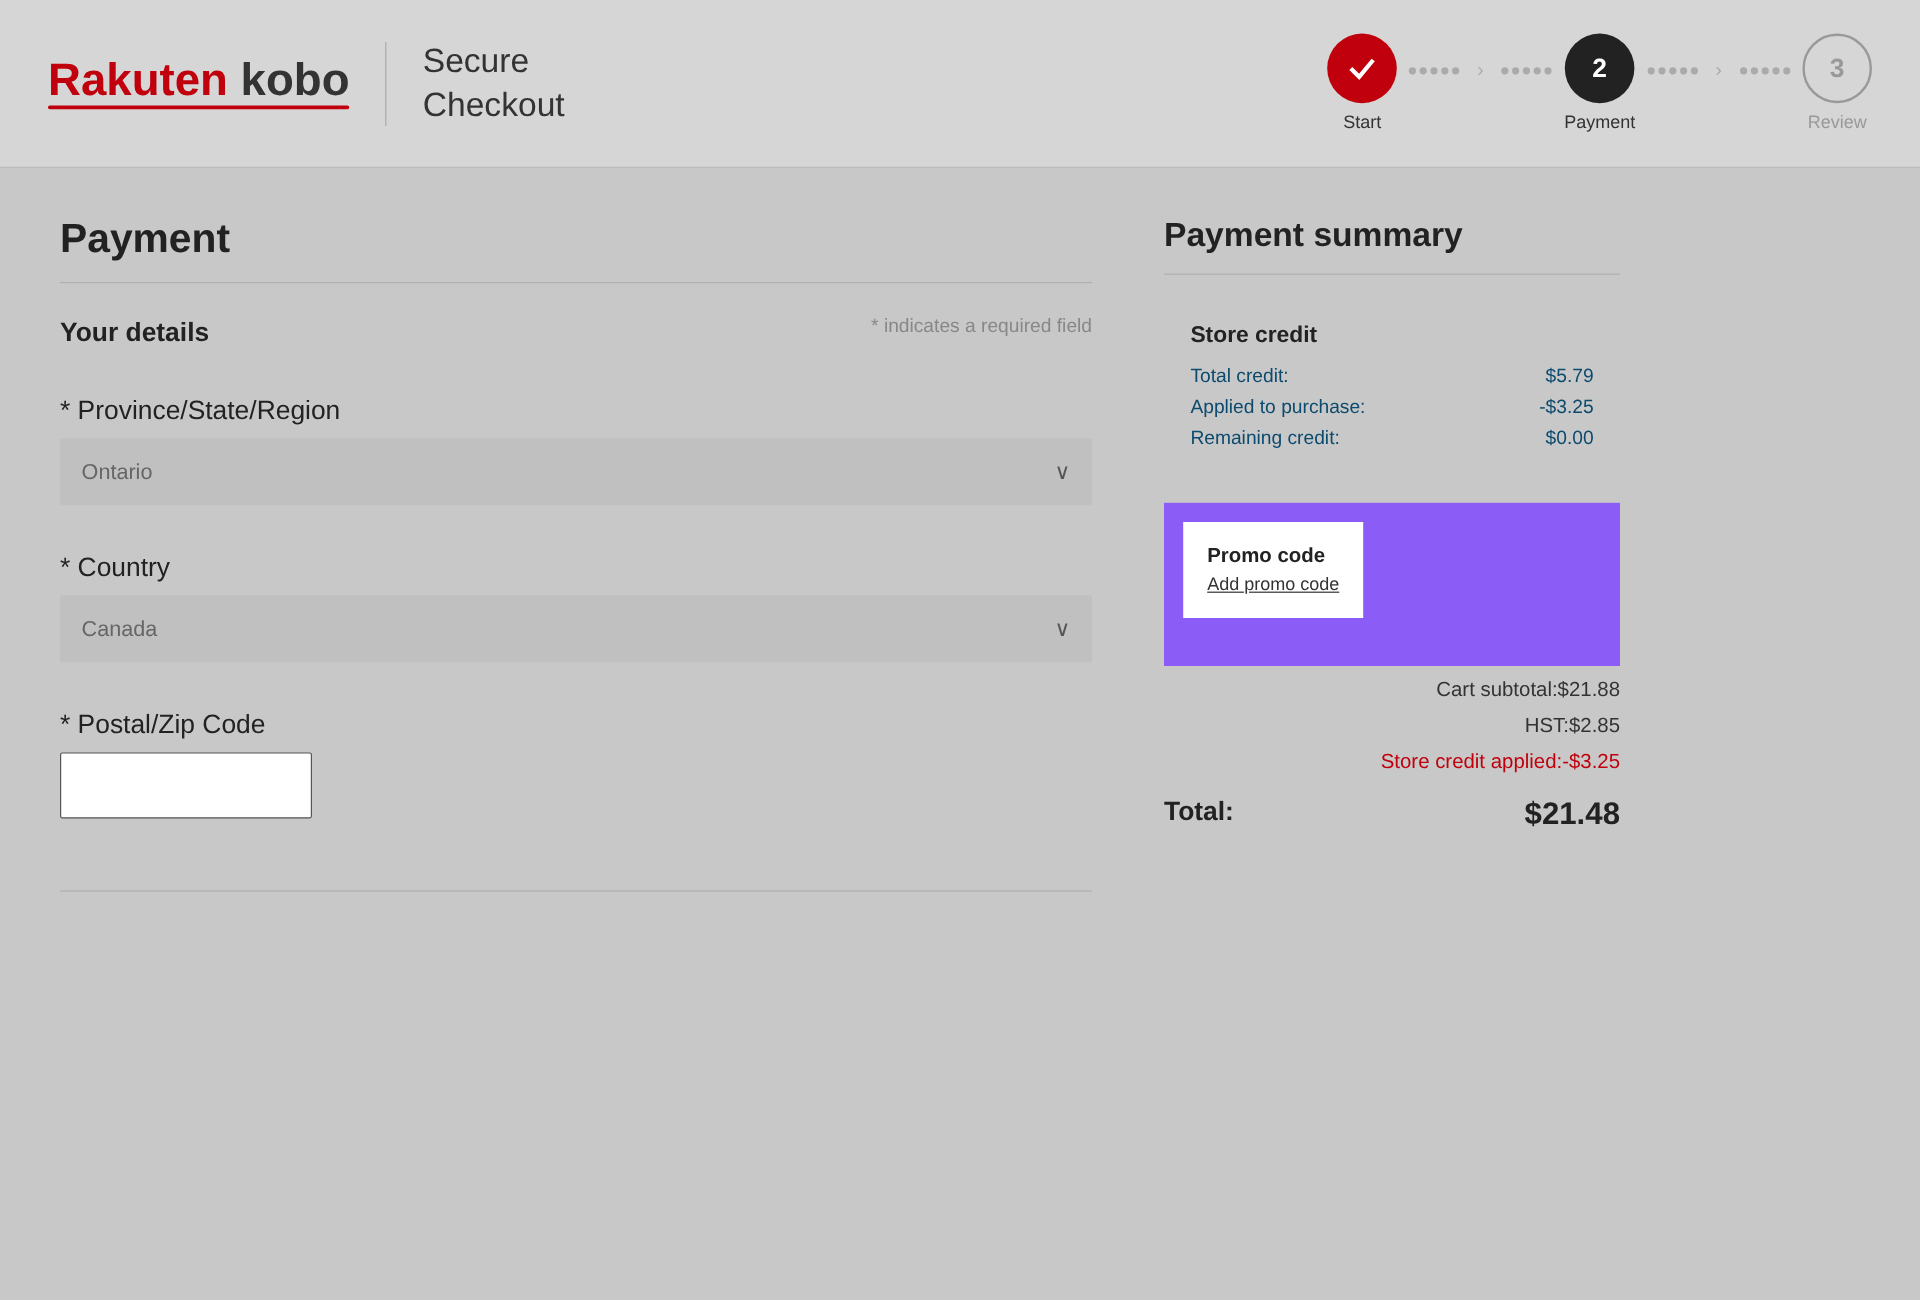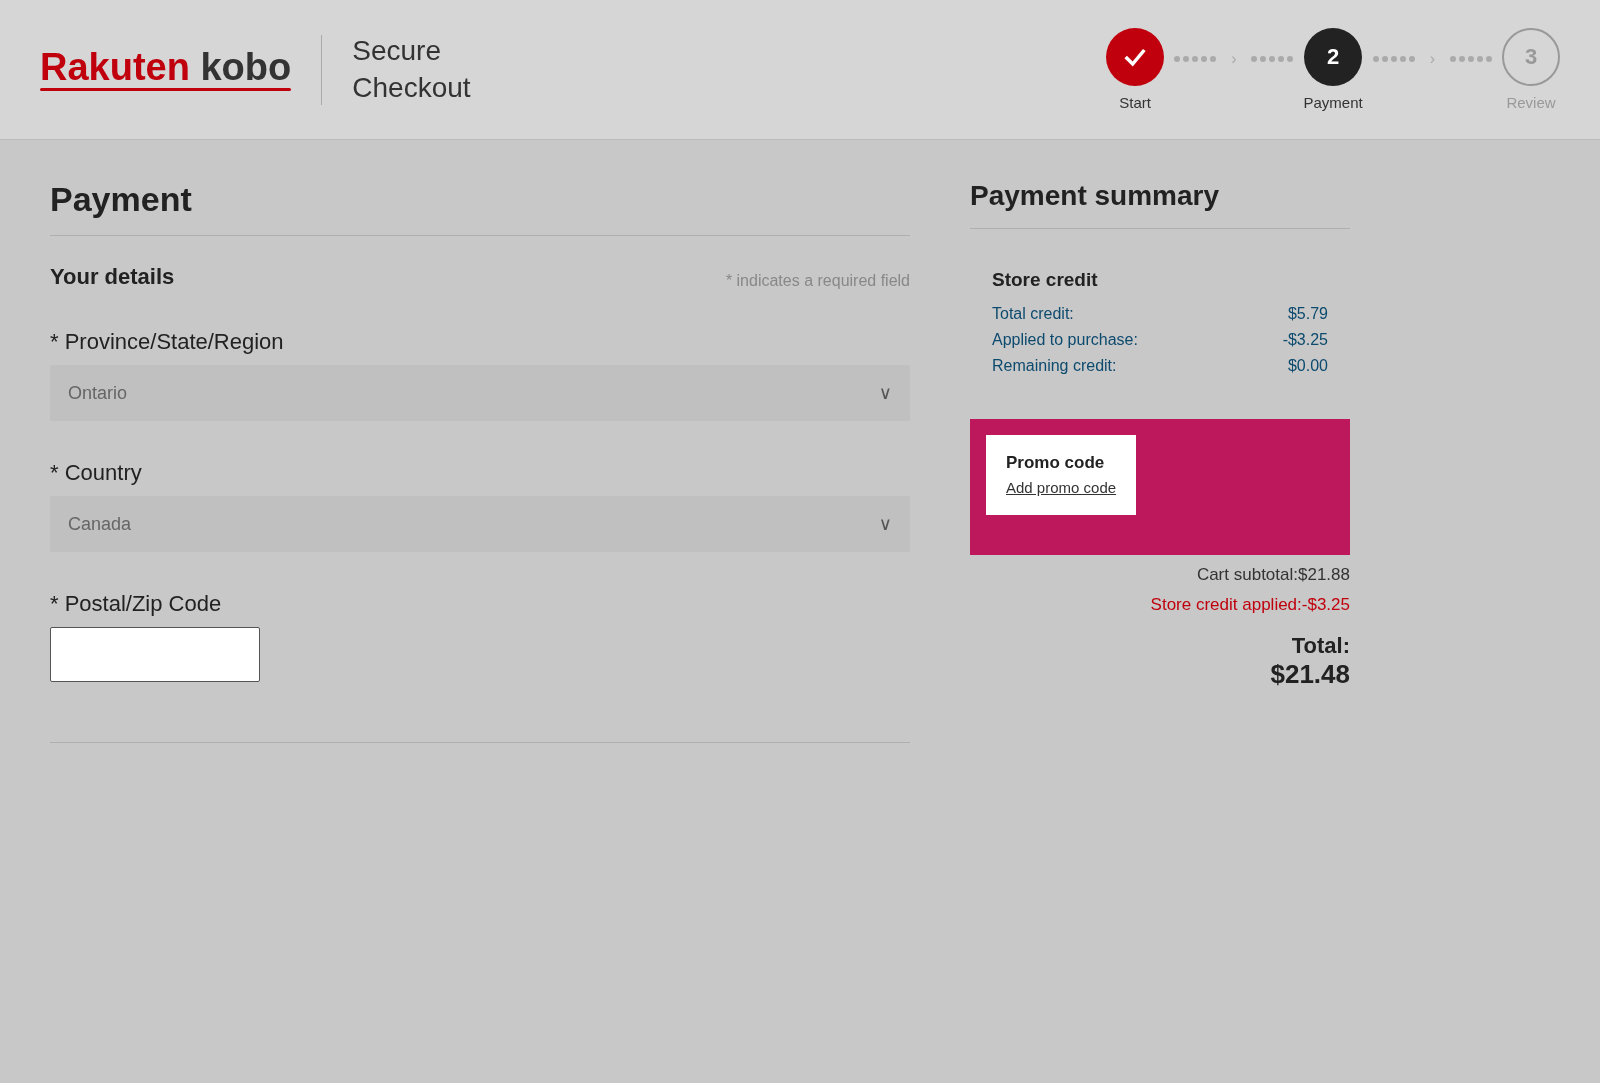--- a/index.html
+++ b/index.html
@@ -137,21 +137,21 @@
       margin-bottom: 16px;
     }
     .section-divider {
       height: 1px;
       background: #b0b0b0;
       margin-bottom: 28px;
     }
     .your-details-row {
       display: flex;
       justify-content: space-between;
-      align-items: flex-end;
+      align-items: flex-start;
       margin-bottom: 28px;
     }
     .your-details-label {
       font-size: 22px;
       font-weight: 600;
       color: #222;
     }
     .required-note {
       font-size: 16px;
       color: #888;
@@ -265,26 +265,25 @@
       margin-bottom: 10px;
       font-size: 17px;
       color: #333;
     }
     .summary-row.credit-applied {
       color: #c0000c;
     }
     .total-row {
       display: flex;
       justify-content: space-between;
-      align-items: flex-end;
+      align-items: flex-start;
       margin-top: 18px;
       font-size: 22px;
       font-weight: 700;
       color: #222;
-      flex-direction: column;
     }
     .total-amount {
       font-size: 26px;
       font-weight: 900;
     }
 
     
     .check-icon {
       width: 28px;
       height: 28px;
@@ -426,32 +425,36 @@
       <div class="credit-row">
         <span>Applied to purchase:</span>
         <span>-$3.25</span>
       </div>
       <div class="credit-row">
         <span>Remaining credit:</span>
         <span>$0.00</span>
       </div>
     </div>
 
-    <div style="background: #be185d; padding: 16px;">
+    <div style="background: #8b5cf6; padding: 16px;">
       <div class="promo-box">
         <div class="promo-title">Promo code</div>
         <a class="promo-link">Add promo code</a>
       </div>
     </div>
 
     <div class="summary-rows">
       <div class="summary-row">
         <span>Cart subtotal:</span>
         <span>$21.88</span>
       </div>
+      <div class="summary-row">
+        <span>HST:</span>
+        <span>$2.85</span>
+      </div>
       <div class="summary-row credit-applied">
         <span>Store credit applied:</span>
         <span>-$3.25</span>
       </div>
     </div>
 
     <div class="total-row">
       <span>Total:</span>
       <span class="total-amount">$21.48</span>
     </div>

